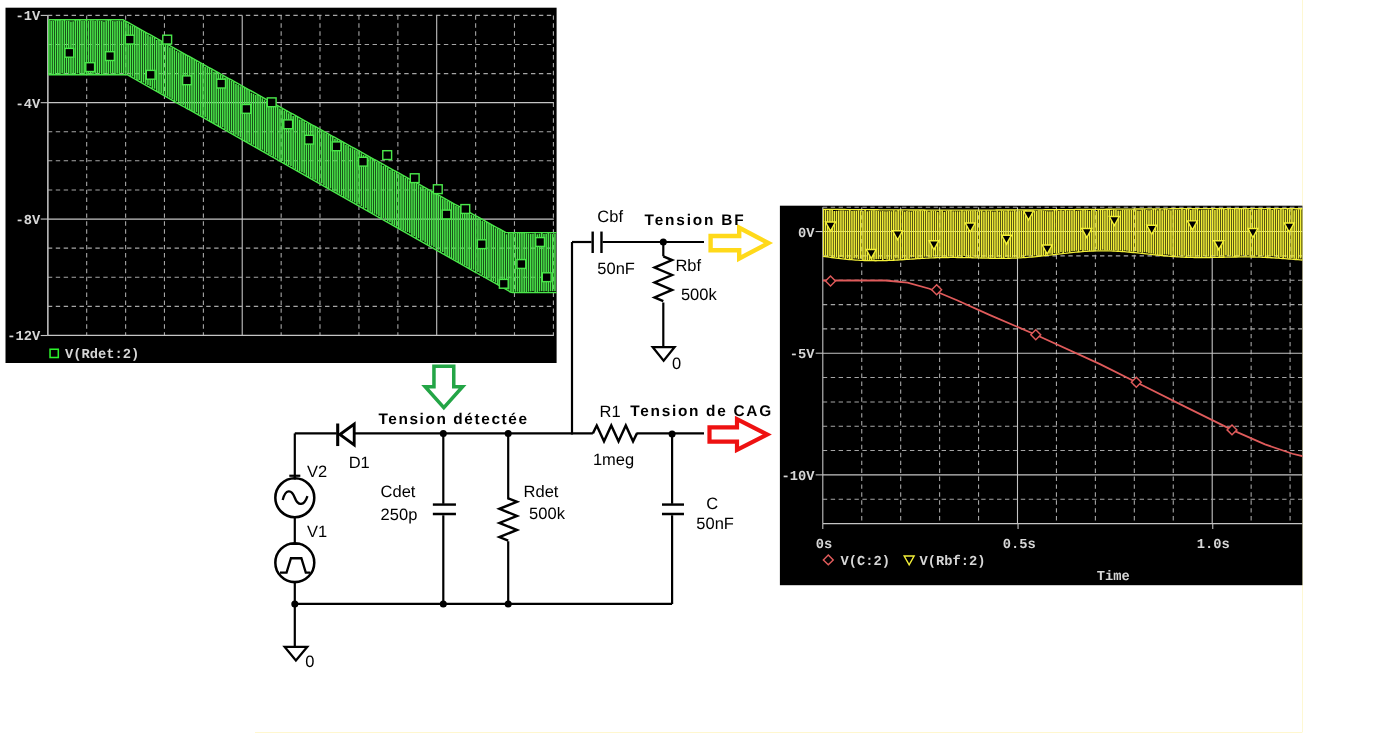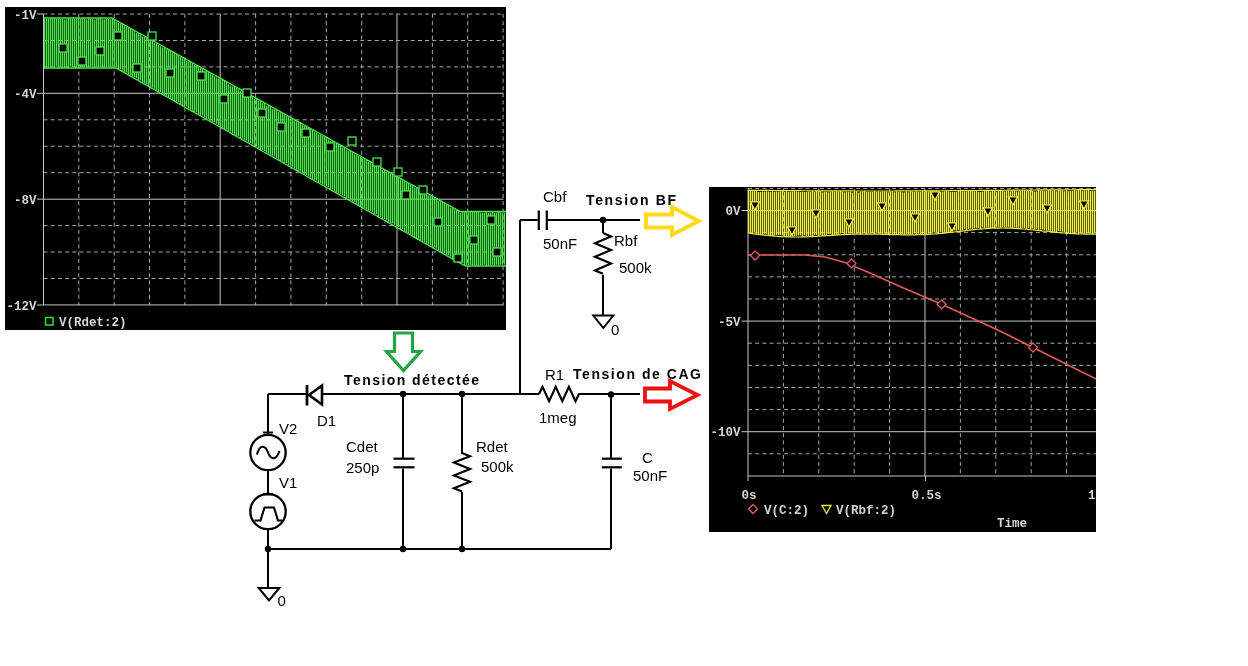--- a/index.html
+++ b/index.html
@@ -1,17 +1,17 @@
 <!DOCTYPE html>
 <html><head>
 <meta charset="utf-8">
 <title>CAG</title>
 <style>
 html,body{margin:0;padding:0;background:#ffffff;}
-#page{position:relative;width:1096px;height:666px;overflow:hidden;background:#fde047;}
+#page{position:relative;width:1184px;height:666px;overflow:hidden;background:#fde047;}
 svg{position:absolute;left:0;top:0;display:block;}
 text{white-space:pre;}
 </style>
 </head>
 <body>
 <div id="page">
 <svg width="1248" height="666" viewBox="0 0 1248 666">
 <defs>
 <clipPath id="lclip">
           <rect x="43.5" y="13.0" width="463.0" height="293.0"></rect>

